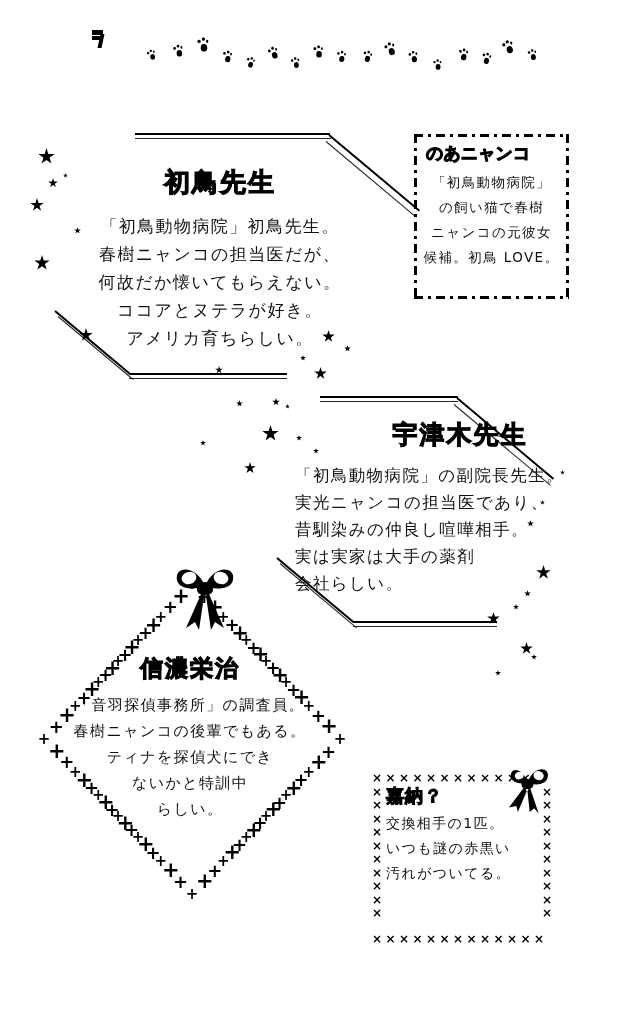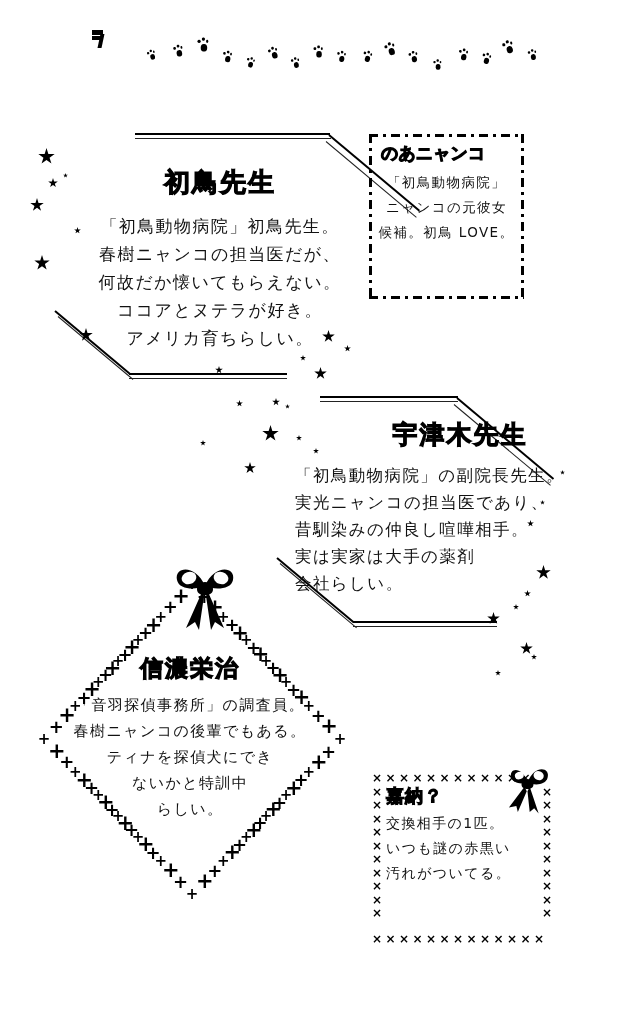--- a/index.html
+++ b/index.html
@@ -57,21 +57,21 @@
   #panel-hatsutori .p-title{font-size:26px;text-align:center;}
   #panel-hatsutori .p-body{font-size:17px;line-height:28px;text-align:center;margin-top:12px;}
 
   
   #panel-utsugi{left:295px;top:418px;width:330px;}
   #panel-utsugi .p-title{font-size:25px;text-align:center;}
   #panel-utsugi .p-body{font-size:16.5px;line-height:27px;text-align:left;margin-top:11px;}
 
   
   #box-noa{
-    position:absolute;left:369px;top:134px;width:155px;height:165px;
+    position:absolute;left:414px;top:134px;width:155px;height:165px;
     box-sizing:border-box;
   }
   .dashdot-edge{position:absolute;background:
       repeating-linear-gradient(to right,#000 0 9px,transparent 9px 14px,#000 14px 17px,transparent 17px 22px);}
   .dashdot-edge.v{background:
       repeating-linear-gradient(to bottom,#000 0 9px,transparent 9px 14px,#000 14px 17px,transparent 17px 22px);}
   #box-noa .inner{position:absolute;left:8px;top:8px;right:8px;bottom:6px;}
   #box-noa .p-title{font-size:17px;text-align:left;letter-spacing:0px;margin-left:4px;}
   #box-noa .p-body{font-size:13.5px;line-height:25px;text-align:center;margin-top:5px;}
 
@@ -234,20 +234,21 @@
 
   <div id="box-noa">
     <div class="dashdot-edge" style="left:0;top:0;width:155px;height:3px;"></div>
     <div class="dashdot-edge" style="left:0;top:162px;width:155px;height:3px;"></div>
     <div class="dashdot-edge v" style="left:0;top:0;width:3px;height:165px;"></div>
     <div class="dashdot-edge v" style="left:152px;top:0;width:3px;height:165px;"></div>
     <div class="inner">
       <div class="p-title">のあニャンコ</div>
       <div class="p-body">
         <span class="ln">「初鳥動物病院」</span>
+        <span class="ln">の飼い猫で春樹</span>
         <span class="ln">ニャンコの元彼女</span>
         <span class="ln">候補。初鳥 LOVE。</span>
       </div>
     </div>
   </div>
 
   <div class="bracket" style="left:320px;top:396px;width:320px;height:110px;">
     <div class="bline" style="left:0;top:0;width:138px;"></div>
     <div class="bline thin" style="left:0;top:5px;width:138px;"></div>
     <div class="bline" style="left:137px;top:1px;width:126px;transform:rotate(40deg);"></div>

